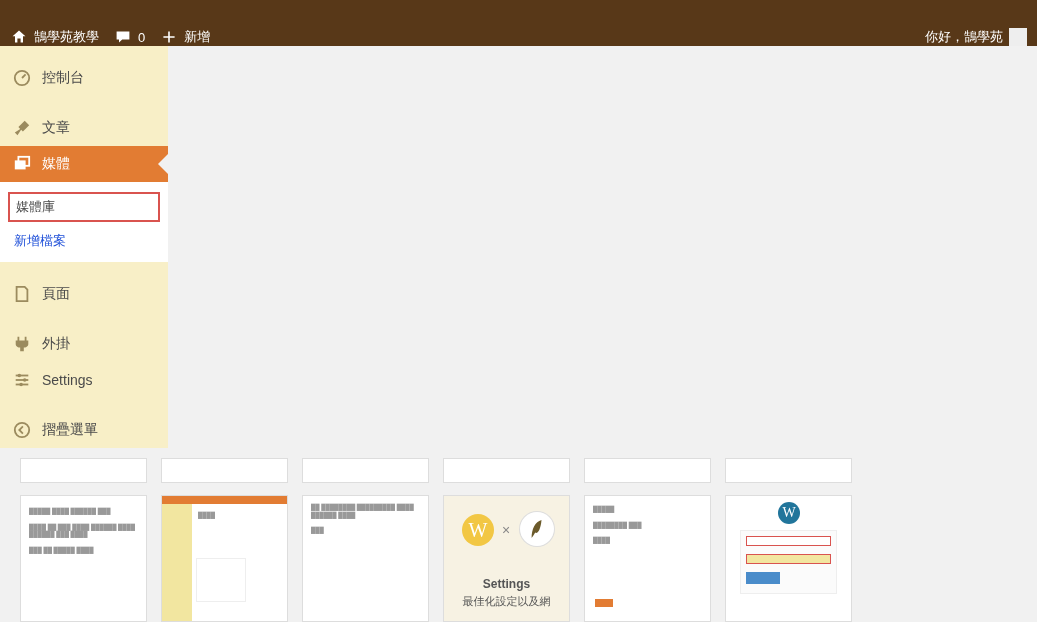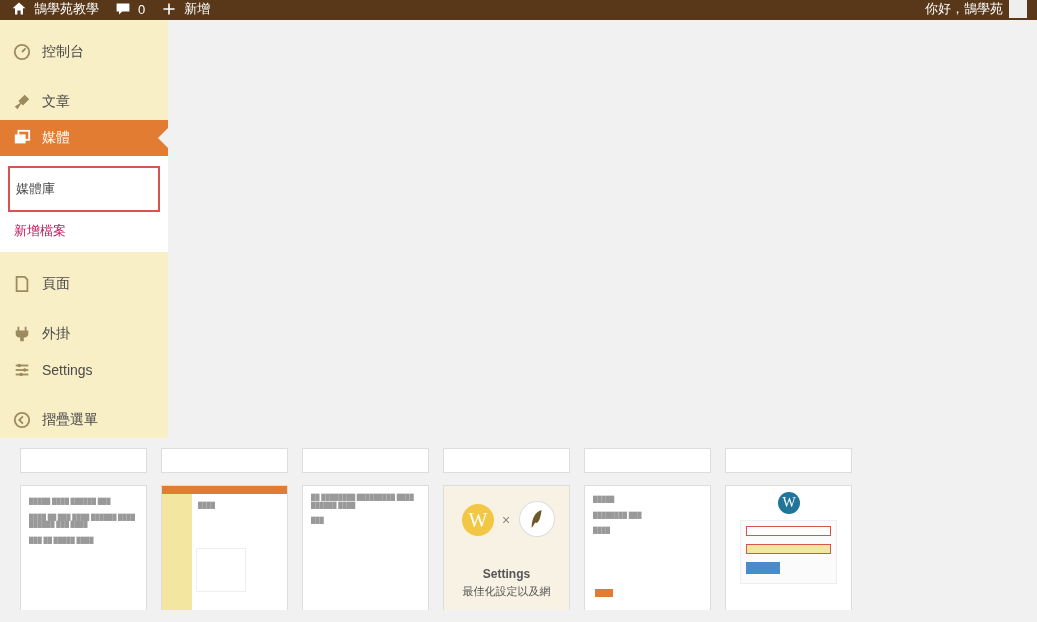--- a/index.html
+++ b/index.html
@@ -1,41 +1,41 @@
 <!DOCTYPE html>
 <html><head>
 <meta charset="utf-8">
 <style>
   * { box-sizing: border-box; margin: 0; padding: 0; }
   body { font-family: -apple-system, BlinkMacSystemFont, "Segoe UI", sans-serif; font-size: 13px; background: #f1f1f1; width: 1037px; height: 622px; overflow: hidden; }
 
   
-  .adminbar { height: 20px; background: #583818; color: #fff; display: flex; align-items: flex-start; justify-content: space-between; padding: 0 10px; font-size: 13px; }
+  .adminbar { height: 46px; background: #583818; color: #fff; display: flex; align-items: flex-end; justify-content: space-between; padding: 0 10px; font-size: 13px; }
   .adminbar-left, .adminbar-right { display: flex; align-items: center; gap: 15px; }
   .adminbar-item { display: flex; align-items: center; gap: 6px; cursor: pointer; }
   .adminbar-item .ic { width: 18px; height: 18px; display: inline-flex; align-items: center; justify-content: center; }
   .avatar { width: 18px; height: 18px; background: #eee; display:inline-block; }
 
   .wrap { display: flex; height: calc(622px - 32px); flex-direction: column; }
 
   
   .sidebar { width: 168px; background: #f8efc7; display: flex; flex-direction: column; font-size: 14px; color: #333; position: relative; }
   .side-item { display: flex; align-items: center; gap: 10px; padding: 8px 12px; cursor: pointer; color: #4a4a4a; }
   .side-item .ic { width: 20px; height: 20px; display:inline-flex; align-items:center; justify-content:center; color: #9b8b5e; }
   .side-sep { height: 14px; }
   .side-item.active { background: #e27c33; color: #fff; position: relative; }
   .side-item.active .ic { color: #fff; }
   .side-item.active::after {
     content:""; position:absolute; right:-0px; top:50%; transform:translateY(-50%);
     border-top:10px solid transparent; border-bottom:10px solid transparent; border-right:10px solid #f1f1f1;
   }
   .submenu { background: #fff; padding: 6px 0; }
   .sub-item { padding: 6px 14px; cursor: pointer; color: #4a4a4a; font-size: 13px; }
-  .sub-item.highlight { border: 2px solid #d9534f; margin: 4px 8px; padding: 12px 6px; }
-  .sub-item.hover { color: #be185d; }
+  .sub-item.highlight { border: 2px solid #d9534f; margin: 4px 8px; padding: 4px 6px; }
+  .sub-item.hover { color: #1d4ed8; }
 
   
   .content { flex: 1; background: #f1f1f1; overflow-y: auto; padding: 10px 20px 30px 20px; }
   .grid { display: grid; grid-template-columns: repeat(6, 127px); gap: 12px 14px; }
   .thumb { width: 127px; height: 127px; background: #fff; border: 1px solid #ddd; cursor: pointer; position: relative; overflow: hidden; }
   .thumb.partial-top { height: 25px; }
 
   
   .f-bar { position:absolute; background:#eee; }
   .f-orange { background:#e27c33; }

